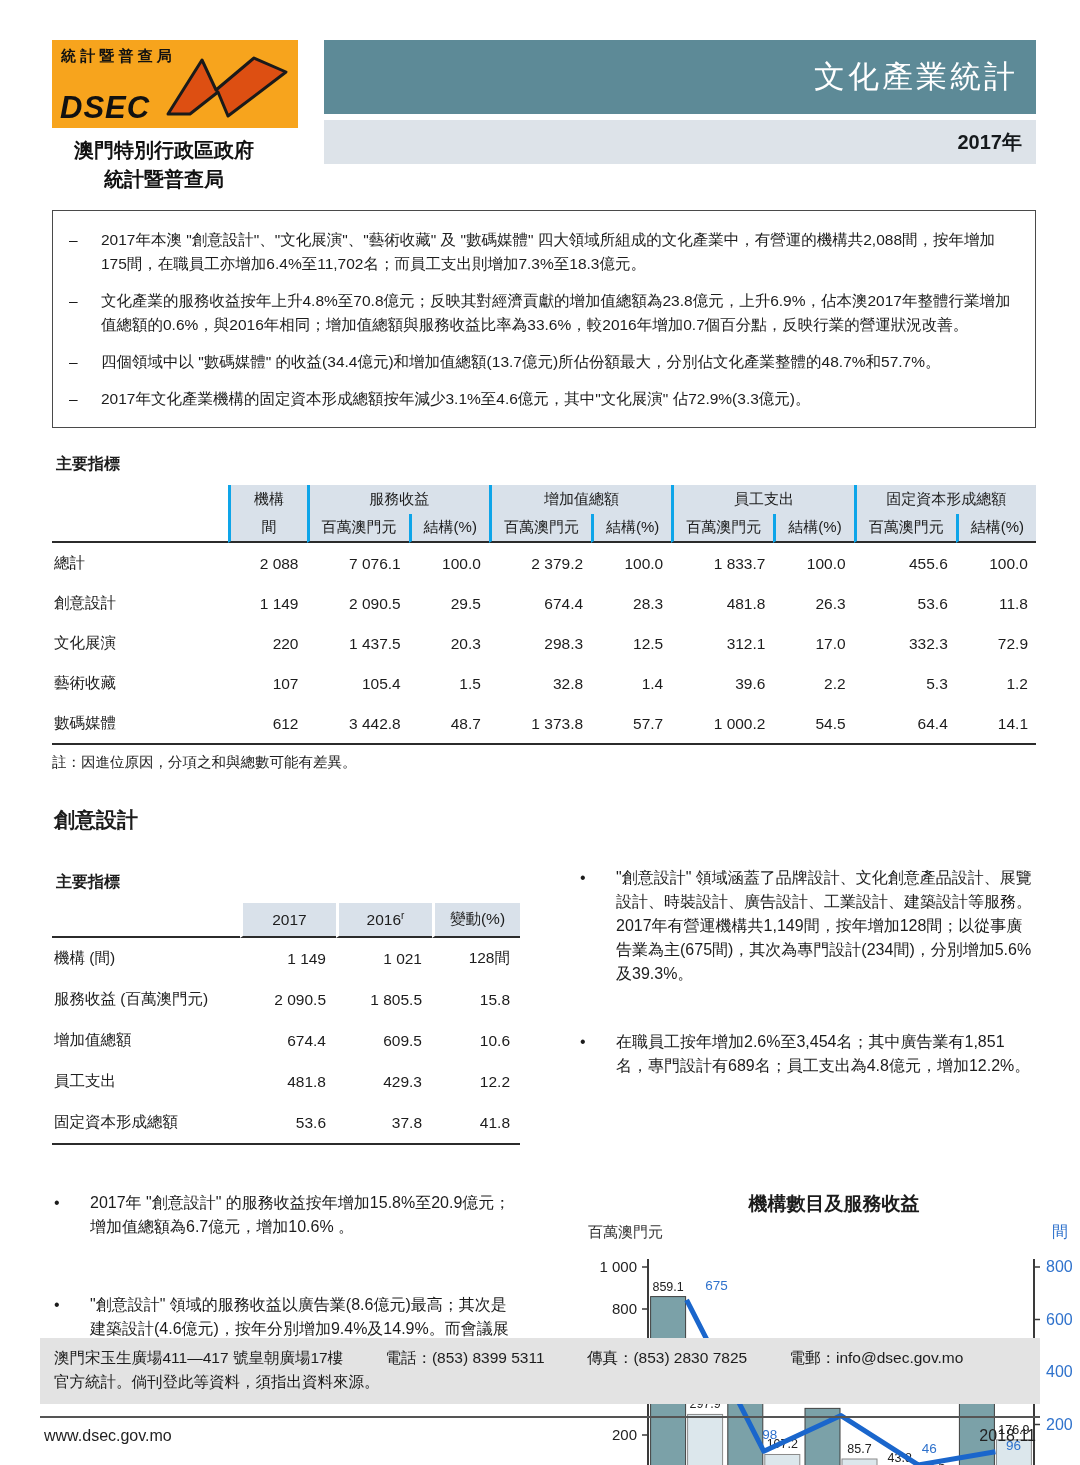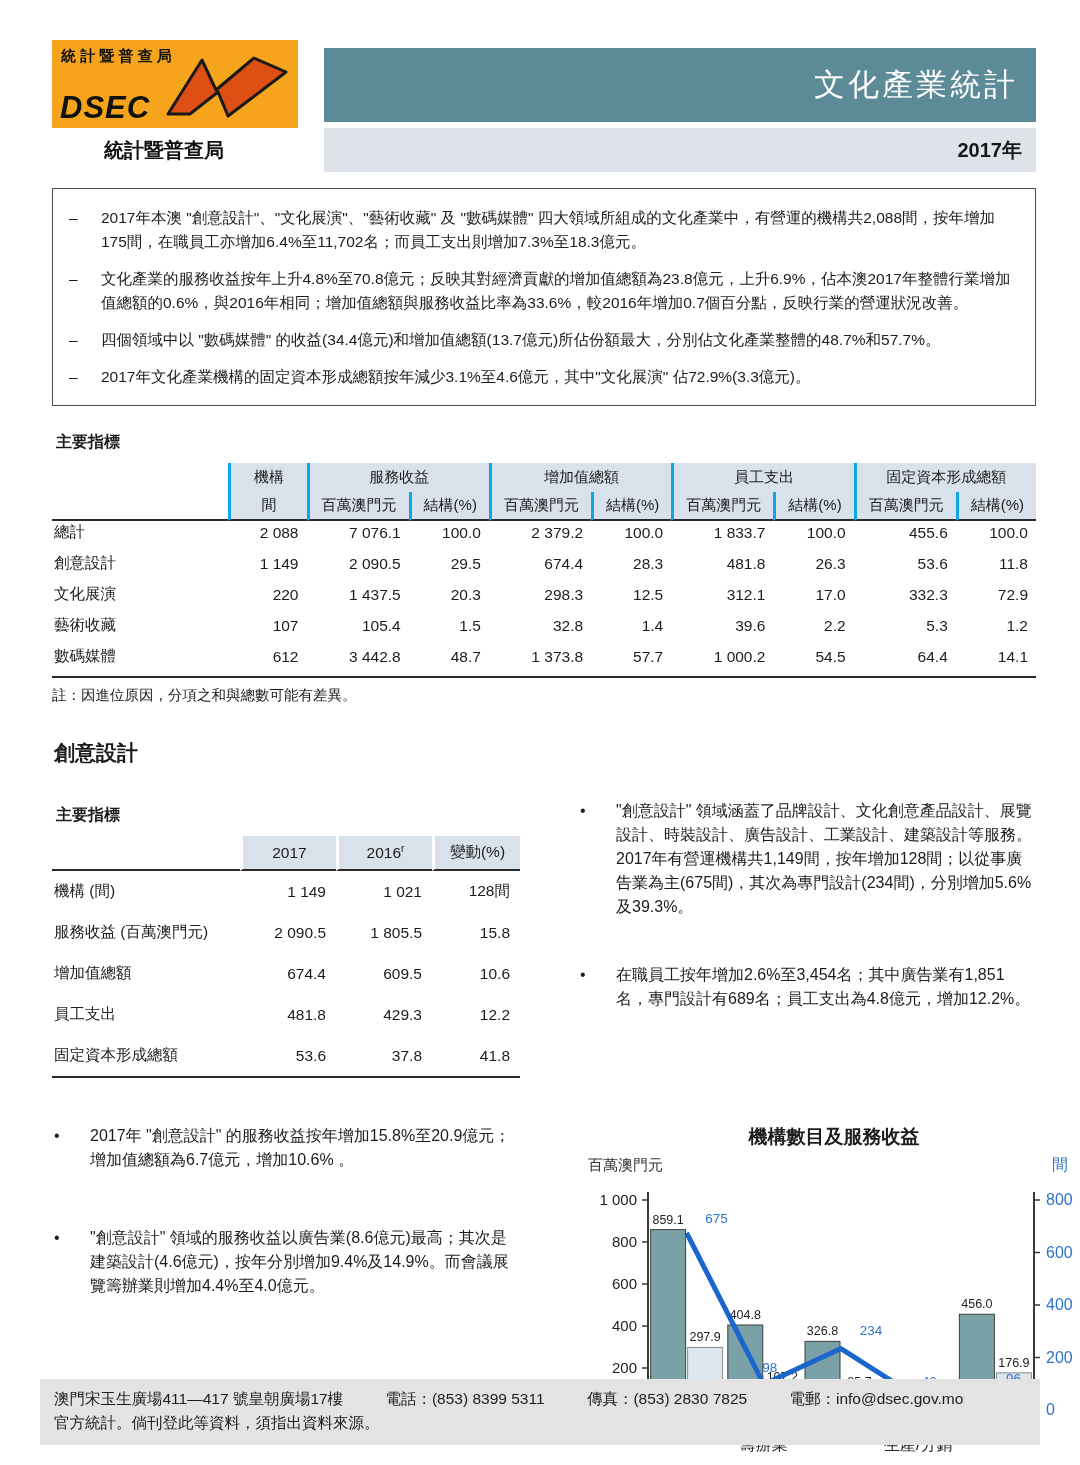--- a/index.html
+++ b/index.html
@@ -7,38 +7,38 @@
   .page{width:1080px;height:1465px;background:#fff;box-sizing:border-box;padding:40px 44px 0 52px;position:relative;overflow:hidden;}
 
   
   .header{display:flex;align-items:flex-start;}
   .logo-col{width:224px;flex:none;}
   .logo-box{background:#f7a41d;width:246px;height:88px;box-sizing:border-box;padding:7px 9px 4px 9px;position:relative;}
   .logo-top{display:flex;justify-content:space-between;font-weight:bold;font-size:15px;color:#111;}
   .logo-dsec{position:absolute;left:8px;bottom:2px;font-weight:bold;font-style:italic;font-size:31px;letter-spacing:1px;color:#111;}
   .logo-flash{position:absolute;right:4px;top:16px;}
   .org-lines{margin-top:8px;font-size:20px;font-weight:bold;text-align:center;line-height:1.45;color:#111;}
-  .header-right{flex:1;margin-left:48px;margin-top:8px;}
+  .header-right{flex:1;margin-left:48px;}
   .title-band{background:#5d8a97;height:74px;display:flex;align-items:center;justify-content:flex-end;padding-right:18px;color:#fff;font-size:31px;letter-spacing:3px;}
   .year-band{background:#dde3e9;height:44px;margin-top:6px;display:flex;align-items:center;justify-content:flex-end;padding-right:14px;font-size:20px;font-weight:bold;color:#15191c;}
 
   
   .summary-box{margin-top:16px;border:1px solid #4a4a4a;padding:4px 22px 16px 16px;}
   .sum-item{display:flex;margin-top:13px;font-size:15.5px;line-height:1.55;}
   .sum-item .dash{width:32px;flex:none;}
 
   
   .section-small{font-size:16px;font-weight:bold;margin:26px 0 10px 4px;font-family:Liberation Serif, serif;}
   table{border-collapse:separate;border-spacing:0;}
   .main-table{width:984px;table-layout:fixed;font-size:15.5px;}
   .main-table th{background:#d9e1ea;font-weight:normal;text-align:center;font-size:15px;padding:5px 2px;border-left:3px solid #0ea5e9;}
   .main-table th.spacer{background:#fff;border-left:none;}
   .main-table tr.subhead th{border-bottom:2px solid #2b2b2b;padding:4px 2px;}
   .main-table tr.subhead th.spacer{border-bottom:2px solid #2b2b2b;}
-  .main-table td{padding:1px 8px 9px 2px;text-align:right;margin-top:48px;}
+  .main-table td{padding:10px 8px 9px 2px;text-align:right;margin-top:48px;}
   .main-table td.lbl{text-align:left;padding-left:2px;}
   .main-table tr.last td{border-bottom:2px solid #2b2b2b;}
   .tnote{font-size:14.5px;margin-top:8px;}
 
   
   .big-heading{font-size:21px;font-weight:bold;margin:34px 0 0 2px;}
   .cols{display:flex;align-items:flex-start;}
   .cols-1{margin-top:18px;}
   .col-left{width:470px;flex:none;}
   .col-right{flex:1;margin-left:56px;}
@@ -72,20 +72,21 @@
   <div class="header">
     <div class="logo-col">
       <div class="logo-box">
         <div class="logo-top">統 計 暨 普 查 局</div>
         <span class="logo-dsec">DSEC</span>
         <svg class="logo-flash" width="128" height="62" viewBox="0 0 128 62">
           <polygon points="2,58 36,4 50,34 88,2 120,16 62,60 52,36 24,58" fill="#dd4f12" stroke="#1a1a1a" stroke-width="3" stroke-linejoin="round"></polygon>
         </svg>
       </div>
       <div class="org-lines">
+        <div>澳門特別行政區政府</div>
         <div>統計暨普查局</div>
       </div>
     </div>
     <div class="header-right">
       <div class="title-band">文化產業統計</div>
       <div class="year-band">2017年</div>
     </div>
   </div>
 
   <div class="summary-box" id="summary-list">
@@ -360,15 +361,19 @@
   <div class="footer">
     <div class="footer-box">
       <div>
         <span class="seg">澳門宋玉生廣場411—417 號皇朝廣場17樓</span>
         <span class="seg">電話：(853) 8399 5311</span>
         <span class="seg">傳真：(853) 2830 7825</span>
         <span>電郵：info@dsec.gov.mo</span>
       </div>
       <div>官方統計。倘刊登此等資料，須指出資料來源。</div>
     </div>
+    <div class="bottom-row">
+      <span>www.dsec.gov.mo</span>
+      <span>2018.11</span>
+    </div>
   </div>
 
 </div>
 
 </body></html>

